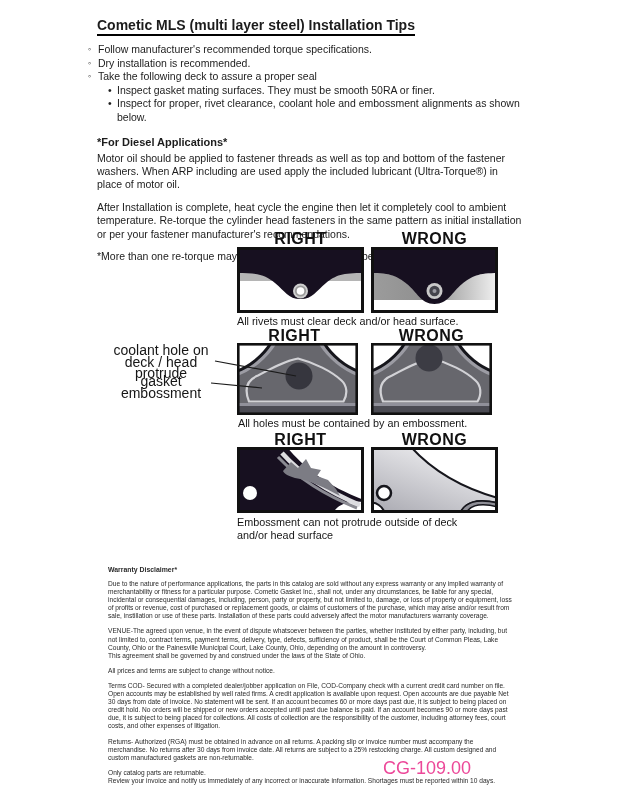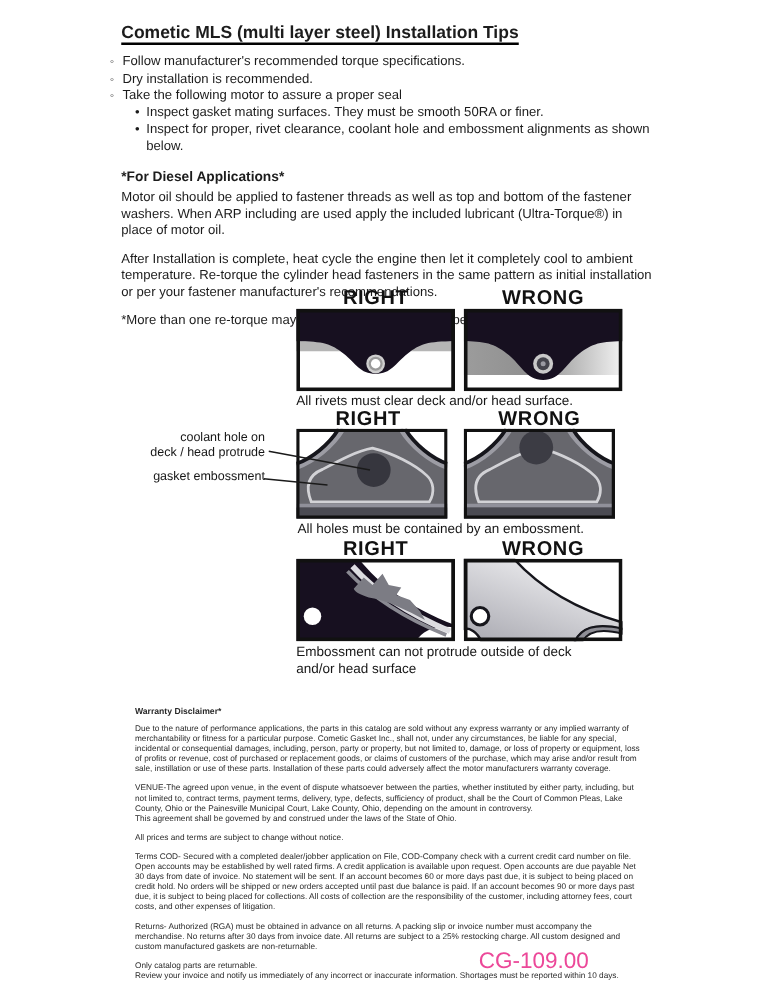--- a/index.html
+++ b/index.html
@@ -19,21 +19,21 @@
   .sub-bullet .mk{width:9px;flex:0 0 9px;}
   .diesel-heading{font-size:11px;font-weight:bold;margin:11px 0 4px 9px;}
   .para{font-size:10.5px;line-height:13.4px;margin:0 0 9px 9px;width:428px;}
   .note{font-size:10.5px;margin-left:9px;}
   
   .diagrams{position:absolute;top:228px;left:0;width:618px;height:338px;}
   .dg-label{position:absolute;width:127px;text-align:center;font-size:16px;font-weight:600;letter-spacing:.5px;color:#111;}
   .panel{position:absolute;}
   .panel svg{display:block;}
   .caption{position:absolute;font-size:10.8px;line-height:12.5px;color:#161616;}
-  .side-label{position:absolute;font-size:10px;line-height:11.5px;text-align:right;color:#161616;}
+  .side-label{position:absolute;font-size:14px;line-height:11.5px;text-align:center;color:#161616;}
   .leaders{position:absolute;top:0;left:0;pointer-events:none;}
   
   .warranty{position:absolute;top:566px;left:108px;width:404px;color:#2a2a2a;}
   .w-head{font-size:6.9px;font-weight:bold;margin:0 0 7px 0;}
   .w-para{font-size:6.6px;line-height:8.1px;margin:0 0 7px 0;text-align:left;}
   .w-line{font-size:6.6px;line-height:8.1px;margin:0;}
   .w-group{margin:0 0 7px 0;}
   
   .part-no{position:absolute;top:758px;left:383px;font-size:18px;color:#ec4899;}
 </style>
@@ -49,21 +49,21 @@
       <div class="bullet">
         <span class="mk">◦</span>
         <span>Follow manufacturer's recommended torque specifications.</span>
       </div>
       <div class="bullet">
         <span class="mk">◦</span>
         <span>Dry installation is recommended.</span>
       </div>
       <div class="bullet">
         <span class="mk">◦</span>
-        <span>Take the following motor to assure a proper seal</span>
+        <span>Take the following deck to assure a proper seal</span>
       </div>
       <div class="sub-bullet">
         <span class="mk">•</span>
         <span>Inspect gasket mating surfaces.  They must be smooth 50RA or finer.</span>
       </div>
       <div class="sub-bullet">
         <span class="mk">•</span>
         <span>Inspect for proper, rivet clearance, coolant hole and embossment alignments as shown below.</span>
       </div>
     </div>

